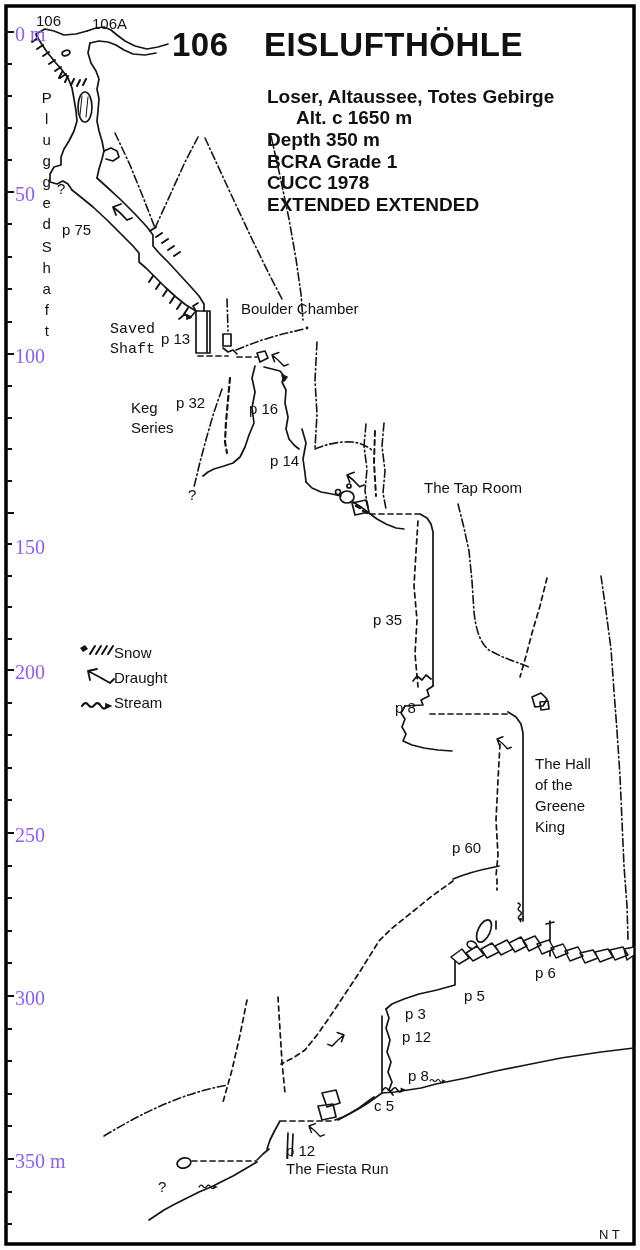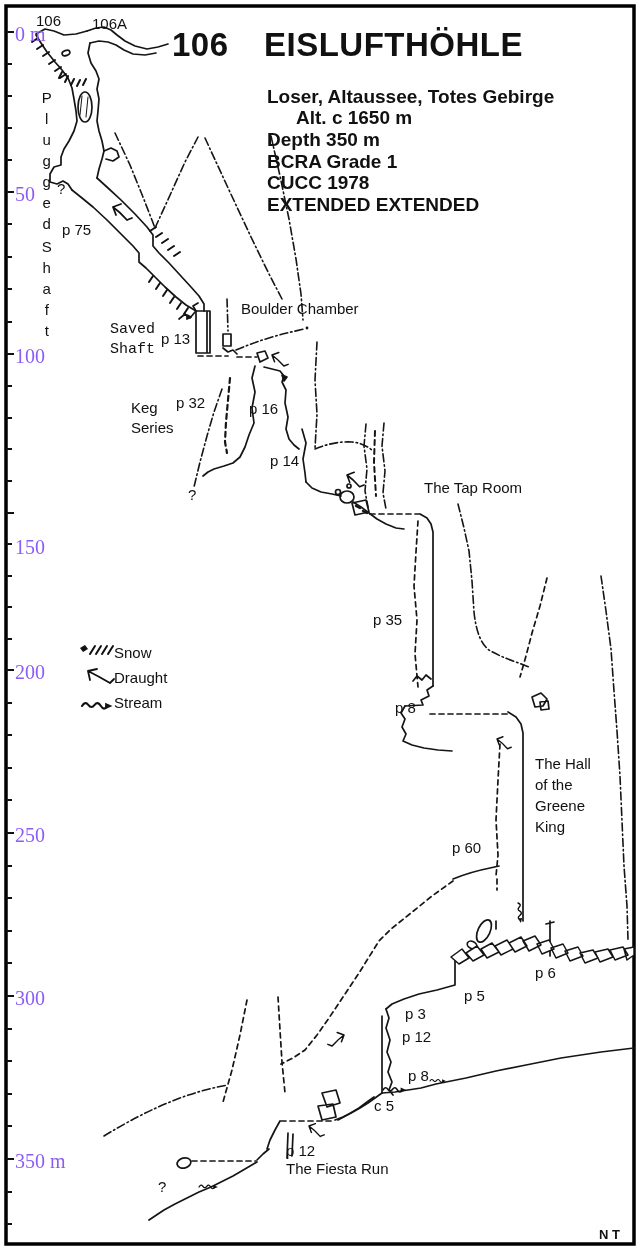--- a/index.html
+++ b/index.html
@@ -1,20 +1,20 @@
 <!DOCTYPE html>
 <html><head>
 <meta charset="utf-8">
 <style>
   html,body{margin:0;padding:0;background:#888;}
   #page{position:relative;width:640px;height:1250px;background:#fff;overflow:hidden;
         font-family:"Liberation Sans",sans-serif;color:#111;}
   svg{position:absolute;left:0;top:0;}
   .lbl{position:absolute;font-size:15px;line-height:1.15;color:#111;white-space:nowrap;}
-  .sm{font-size:13px;font-weight:bold;}
+  .sm{font-size:13px;}
   .scale-lbl{position:absolute;font-size:20px;color:#8b5cf6;white-space:nowrap;font-family:Liberation Serif, serif;}
   .title-num,.title-name{position:absolute;font-size:33px;font-weight:bold;letter-spacing:0.5px;}
   .info{position:absolute;font-size:19px;font-weight:bold;line-height:21.5px;}
   .vert{writing-mode:vertical-lr;text-orientation:upright;letter-spacing:4px;}
   .block div{white-space:nowrap;}
   .lh20 div{line-height:20px;}
   .lh21 div{line-height:21px;}
 </style>
 </head>
 <body>

